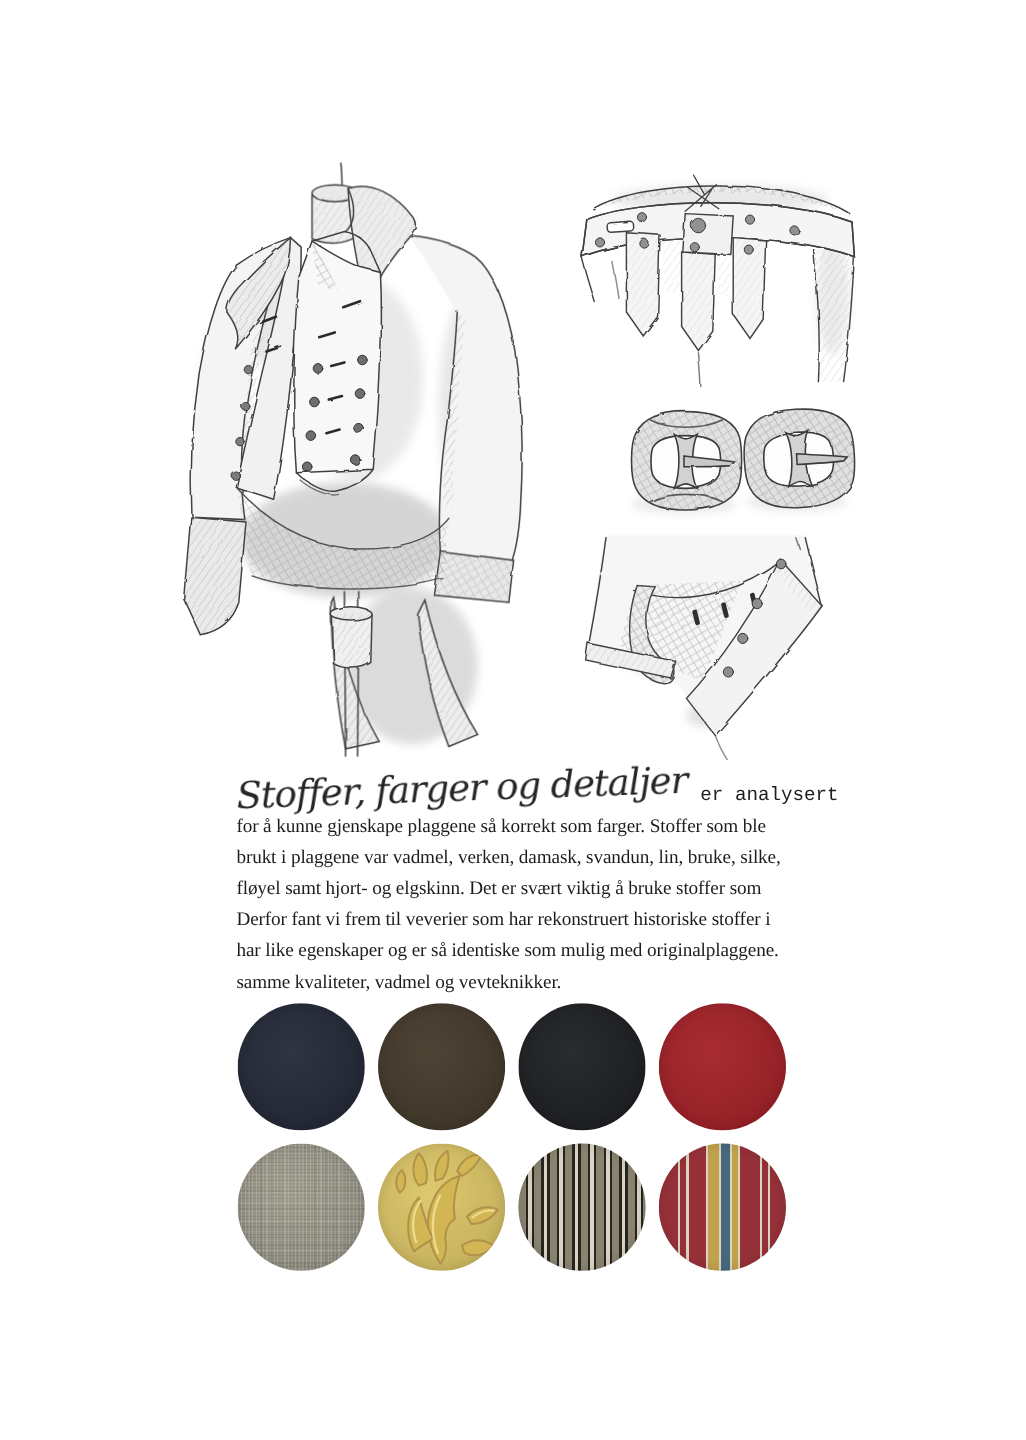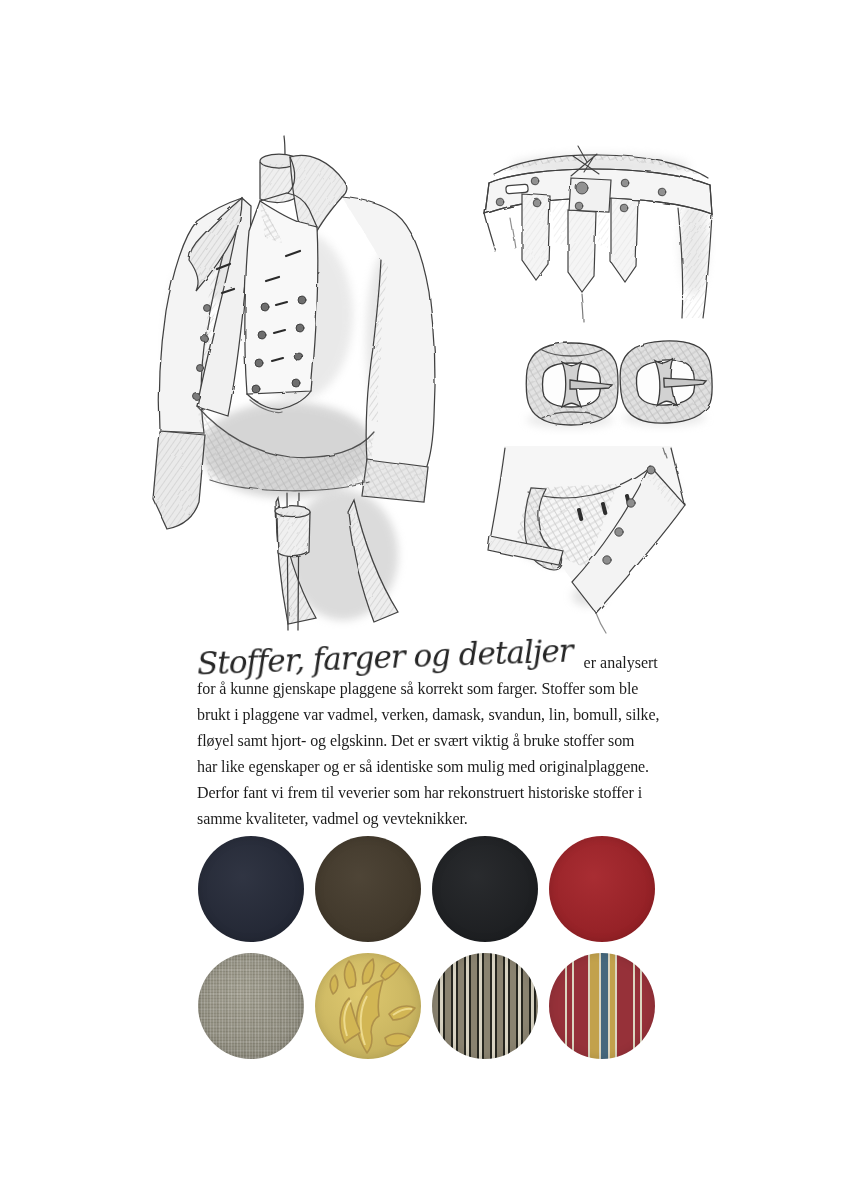--- a/index.html
+++ b/index.html
@@ -10,21 +10,21 @@
   .fig-waistband{left:472px;top:126px;width:252px;height:198px;}
   .fig-buckles  {left:512px;top:328px;width:208px;height:110px;}
   .fig-kneeband {left:468px;top:446px;width:254px;height:188px;}
   .fig svg{display:block;width:100%;height:100%;}
 
   .article{position:absolute;left:197px;top:638px;width:470px;color:#1d1d1d;}
   .headline{height:38px;line-height:38px;white-space:nowrap;}
   .script{font-family:"DejaVu Serif", serif;font-style:italic;font-size:31px;
           letter-spacing:-1px;display:inline-block;transform:rotate(-2deg);
           color:#262626;}
-  .suffix{font-size:16px;margin-left:7px;}
+  .suffix{font-size:16px;margin-left:7px;font-family:Liberation Mono, monospace;}
   .line{font-size:16px;line-height:26px;white-space:nowrap;letter-spacing:-0.1px;}
 
   .swatches{position:absolute;left:198px;top:836px;display:grid;
             grid-template-columns:repeat(4,106px);grid-auto-rows:106px;gap:11px;}
   .swatch{width:106px;height:106px;border-radius:50%;position:relative;overflow:hidden;
           box-shadow:inset 0 0 10px rgba(0,0,0,.12);}
   .swatch svg{position:absolute;inset:0;width:100%;height:100%;}
   .swatch.linen::before{content:"";position:absolute;inset:0;border-radius:50%;
     background:
       repeating-linear-gradient(90deg, rgba(255,255,255,.16) 0 1px, rgba(0,0,0,0) 1px 3px),
@@ -250,24 +250,24 @@
       </g>
     </svg>
   </figure>
 
   <section class="article">
     <div class="headline">
       <span class="script">Stoffer, farger og detaljer</span>
       <span class="suffix">er analysert</span>
     </div>
     <div class="line">for å kunne gjenskape plaggene så korrekt som farger. Stoffer som ble</div>
-    <div class="line">brukt i plaggene var vadmel, verken, damask, svandun, lin, bomull, silke,</div>
+    <div class="line">brukt i plaggene var vadmel, verken, damask, svandun, lin, bruke, silke,</div>
     <div class="line">fløyel samt hjort- og elgskinn. Det er svært viktig å bruke stoffer som</div>
+    <div class="line">Derfor fant vi frem til veverier som har rekonstruert historiske stoffer i</div>
     <div class="line">har like egenskaper og er så identiske som mulig med originalplaggene.</div>
-    <div class="line">Derfor fant vi frem til veverier som har rekonstruert historiske stoffer i</div>
     <div class="line">samme kvaliteter, vadmel og vevteknikker.</div>
   </section>
 
   <section class="swatches">
     <div class="swatch" style="background: radial-gradient(circle at 42% 38%, rgba(255, 255, 255, 0.06), rgba(0, 0, 0, 0.14)), rgb(35, 40, 55);"></div>
     <div class="swatch" style="background: radial-gradient(circle at 42% 38%, rgba(255, 255, 255, 0.06), rgba(0, 0, 0, 0.14)), rgb(67, 57, 42);"></div>
     <div class="swatch" style="background: radial-gradient(circle at 42% 38%, rgba(255, 255, 255, 0.06), rgba(0, 0, 0, 0.14)), rgb(28, 30, 33);"></div>
     <div class="swatch" style="background: radial-gradient(circle at 42% 38%, rgba(255, 255, 255, 0.06), rgba(0, 0, 0, 0.14)), rgb(163, 32, 38);"></div>
     <div class="swatch linen" style="background: radial-gradient(circle at 42% 38%, rgba(255, 255, 255, 0.06), rgba(0, 0, 0, 0.14)), rgb(156, 153, 138);"></div>
     <div class="swatch" style="background: radial-gradient(circle at 42% 38%, rgba(255, 255, 255, 0.06), rgba(0, 0, 0, 0.14)), rgb(220, 197, 102);">

